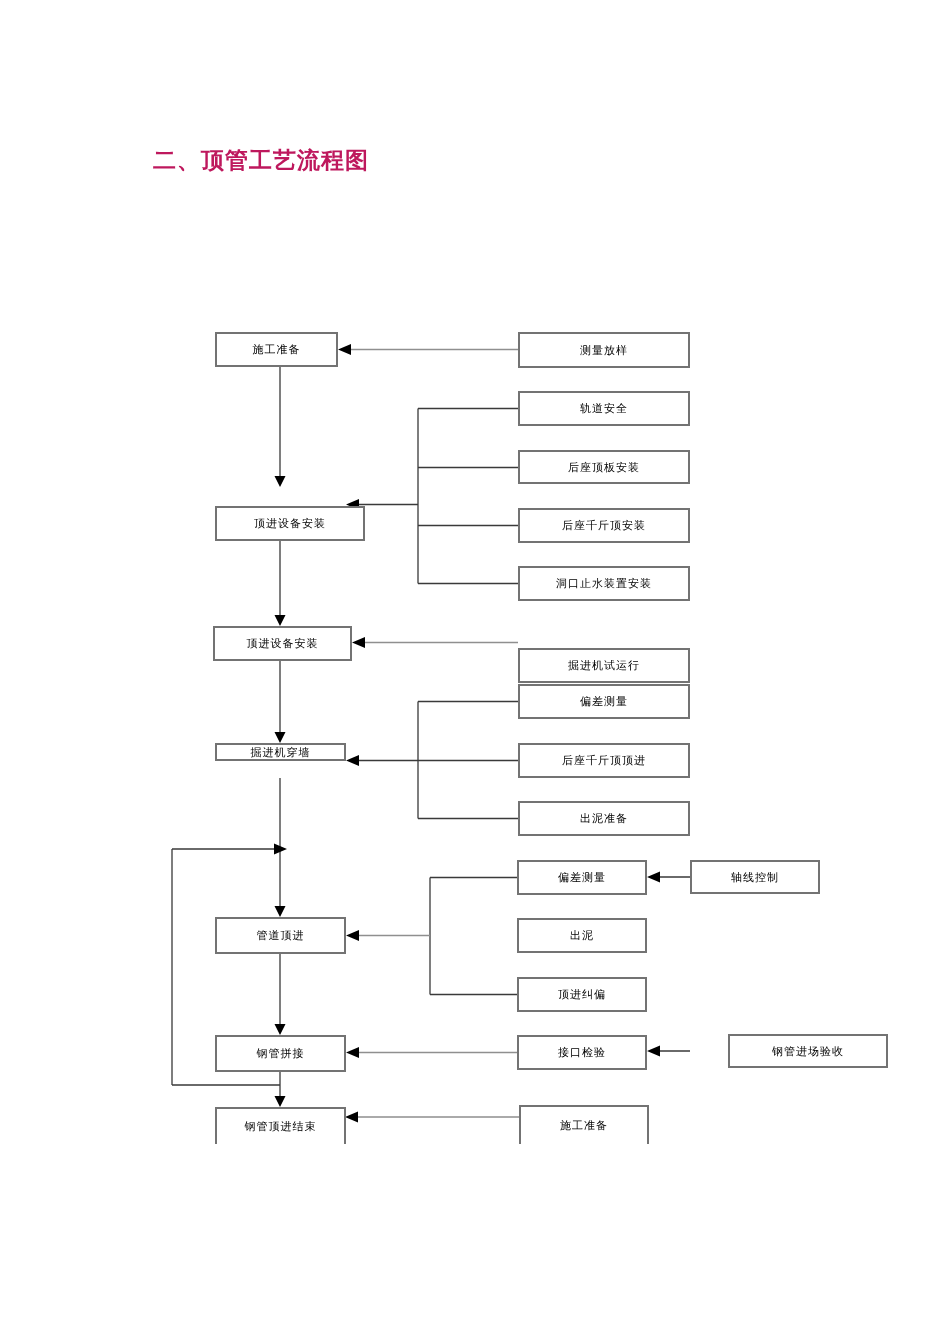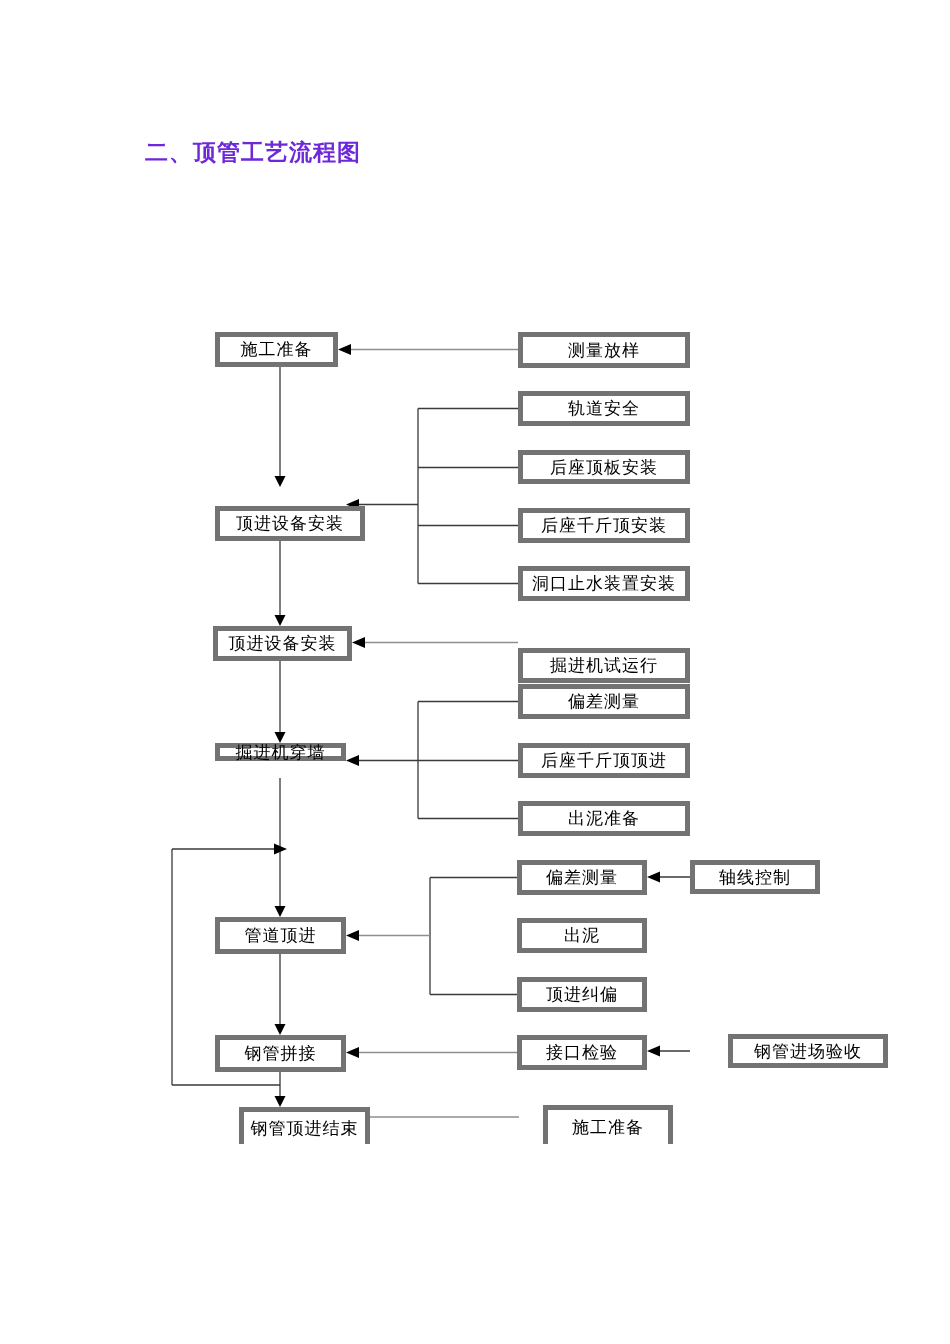--- a/index.html
+++ b/index.html
@@ -5,33 +5,33 @@
   html,body{margin:0;padding:0;background:#ffffff;}
   .page{
     position:relative;
     width:950px;height:1344px;
     background:#ffffff;
     overflow:hidden;
     font-family:"Liberation Serif","DejaVu Serif",serif;
     color:#000;
   }
   .title{
-    position:absolute;left:145px;top:137px;margin:0;
+    position:absolute;left:145px;top:137px;margin:8px;
     font-family:"Liberation Sans","DejaVu Sans",sans-serif;
-    font-size:23px;font-weight:700;letter-spacing:1px;color:#6d28d9;
+    font-size:23px;font-weight:700;letter-spacing:1px;color:#be185d;
   }
   .flowchart{position:absolute;left:0;top:0;width:950px;height:1344px;}
   .connectors{position:absolute;left:0;top:0;}
   .box{
     position:absolute;box-sizing:border-box;
-    border:5px solid #737373;background:#ffffff;
+    border:2px solid #737373;background:#ffffff;
     display:flex;align-items:center;justify-content:center;
-    font-size:17px;line-height:1;white-space:nowrap;letter-spacing:1px;
+    font-size:11px;line-height:1;white-space:nowrap;letter-spacing:1px;
   }
-  .box.cut{border-bottom:none;margin-left:24px;}
+  .box.cut{border-bottom:none;}
 </style>
 </head>
 <body>
 
 <div class="page">
 
   <h1 class="title">二、顶管工艺流程图</h1>
 
   <div class="flowchart">
 

